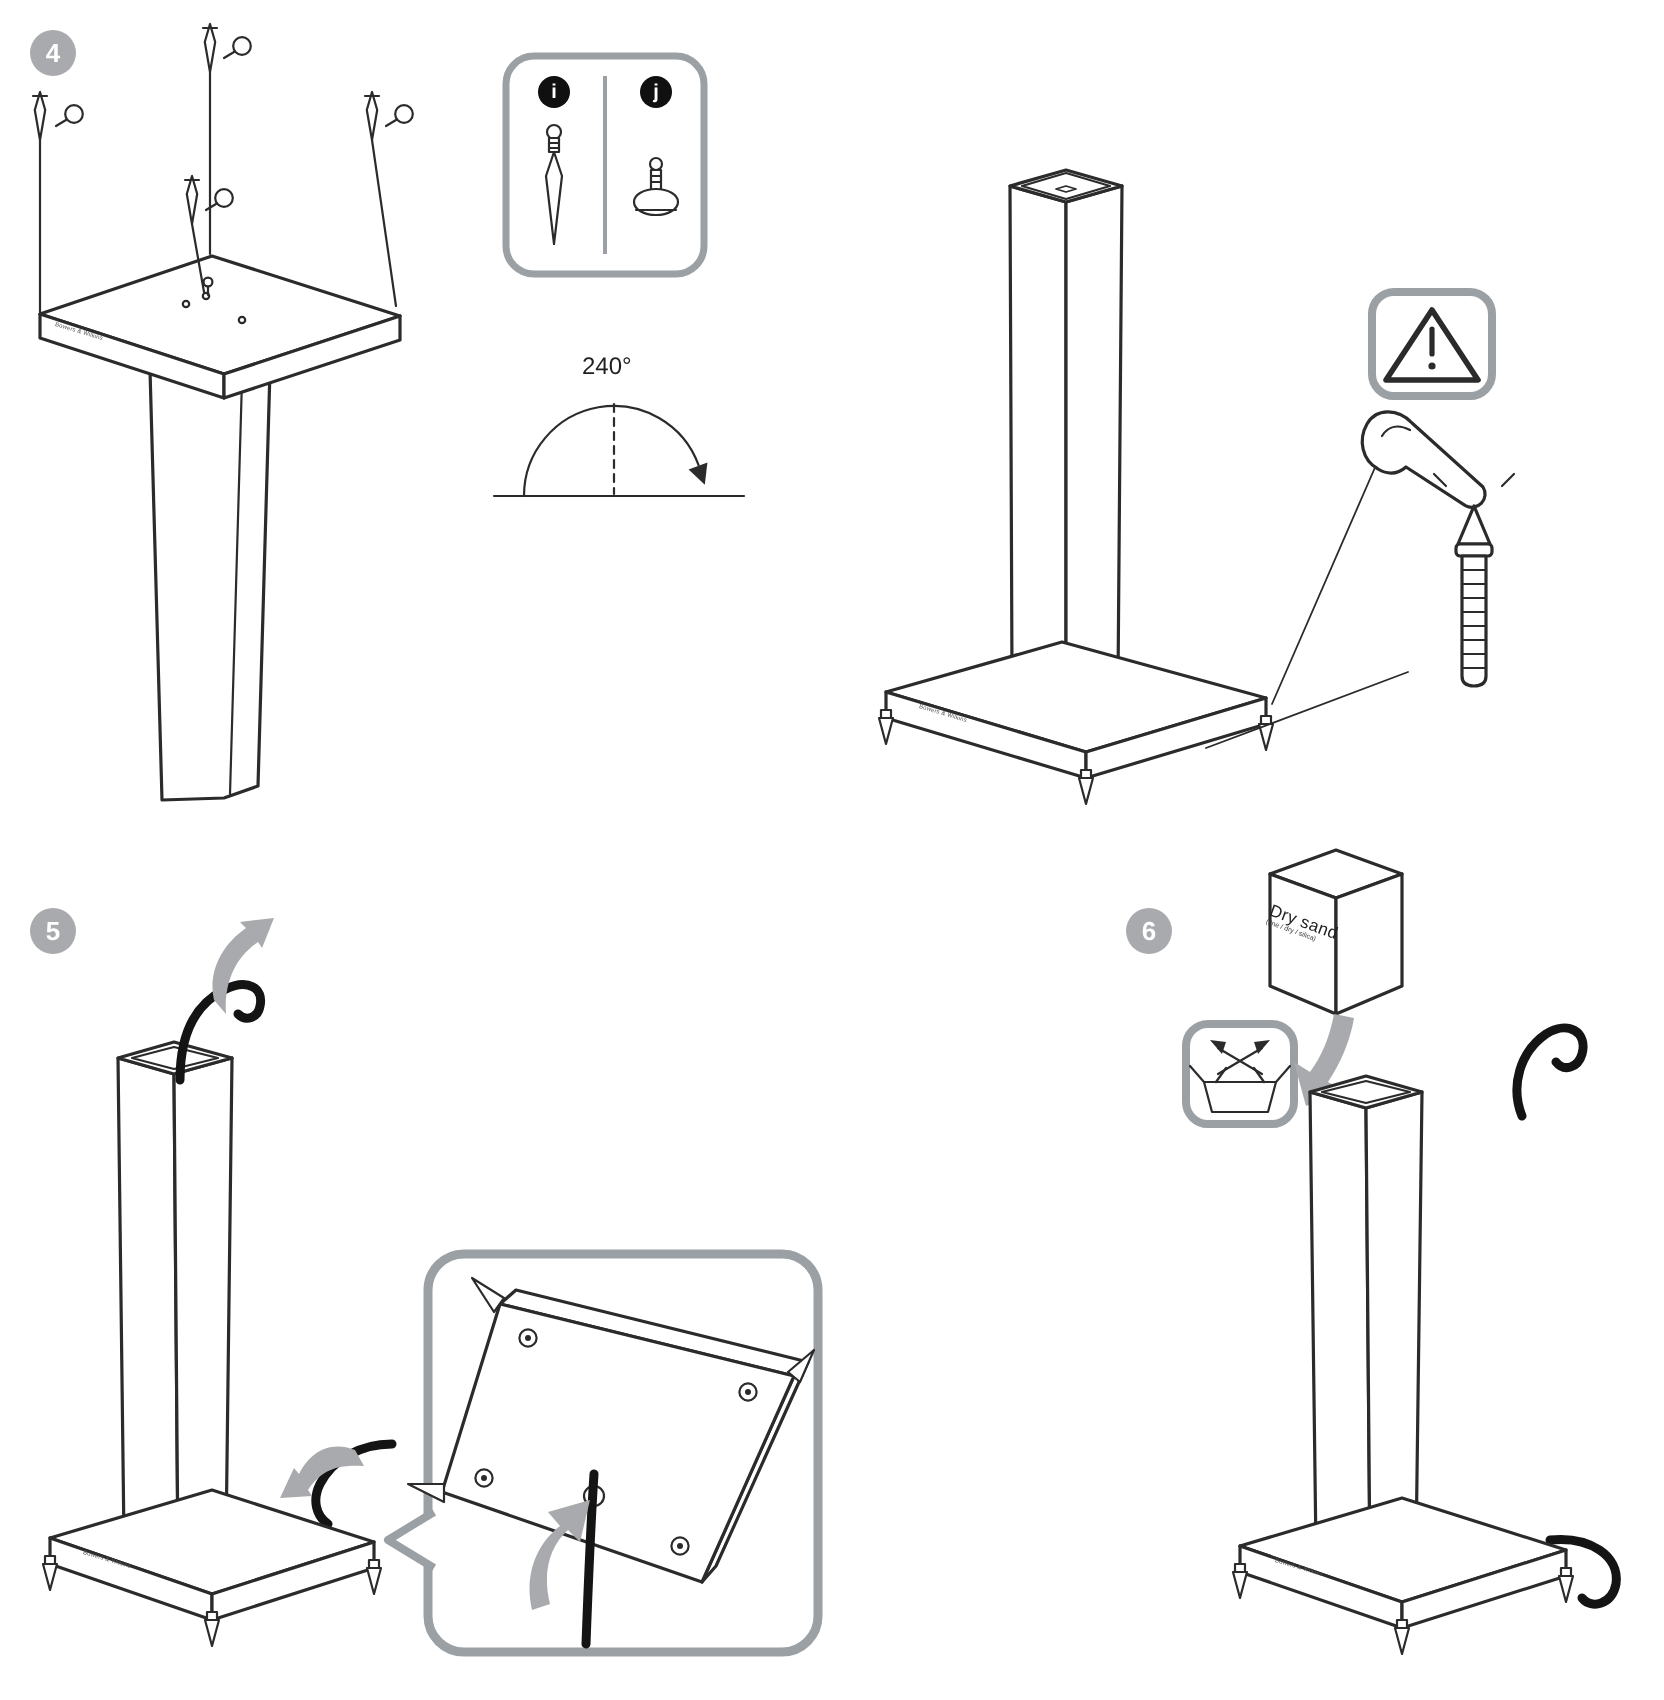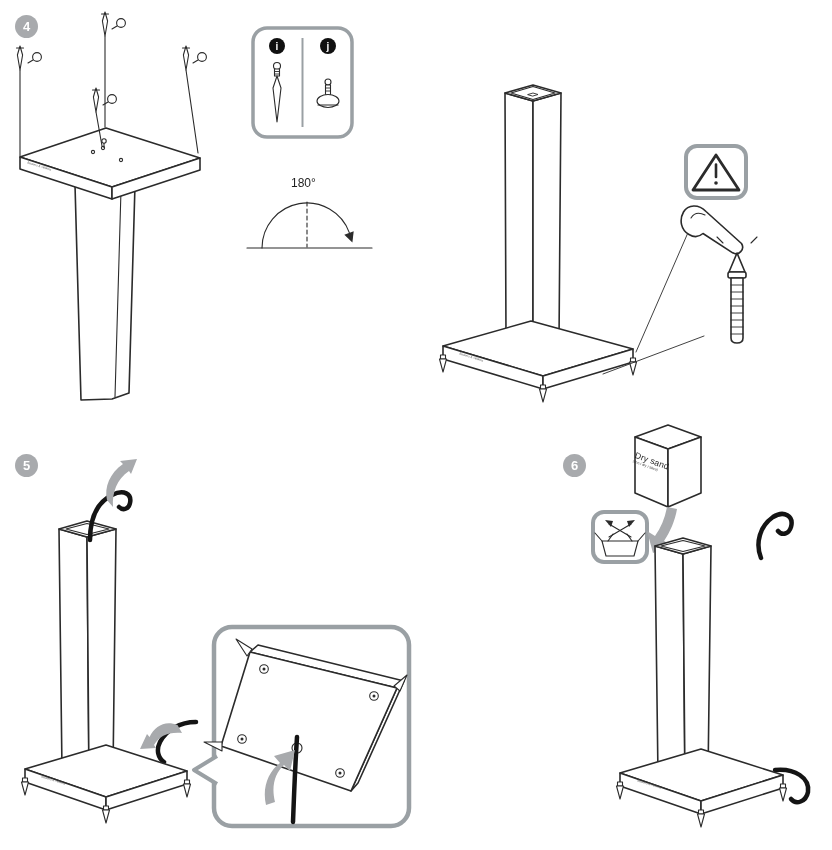--- a/index.html
+++ b/index.html
@@ -244,21 +244,21 @@
     </g>
   </svg>
 
   <div class="badge" style="left:15px;top:15px;">4</div>
   <div class="badge" style="left:15px;top:454px;">5</div>
   <div class="badge" style="left:563px;top:454px;">6</div>
 
   <div class="chip" style="left:269px;top:38px;">i</div>
   <div class="chip" style="left:320px;top:38px;">j</div>
 
-  <div class="t angle" style="left:291px;top:176px;">180°</div>
+  <div class="t angle" style="left:291px;top:176px;">240°</div>
 
   <div class="sandlabel">
     <div class="ttl">Dry sand</div>
     <div class="sub">(fine / dry / silica)</div>
   </div>
 
   <div class="brand" style="left:28px;top:161px;">Bowers &amp; Wilkins</div>
   <div class="brand" style="left:460px;top:352px;">Bowers &amp; Wilkins</div>
   <div class="brand" style="left:42px;top:775px;">Bowers &amp; Wilkins</div>
   <div class="brand" style="left:638px;top:779px;">Bowers &amp; Wilkins</div>

